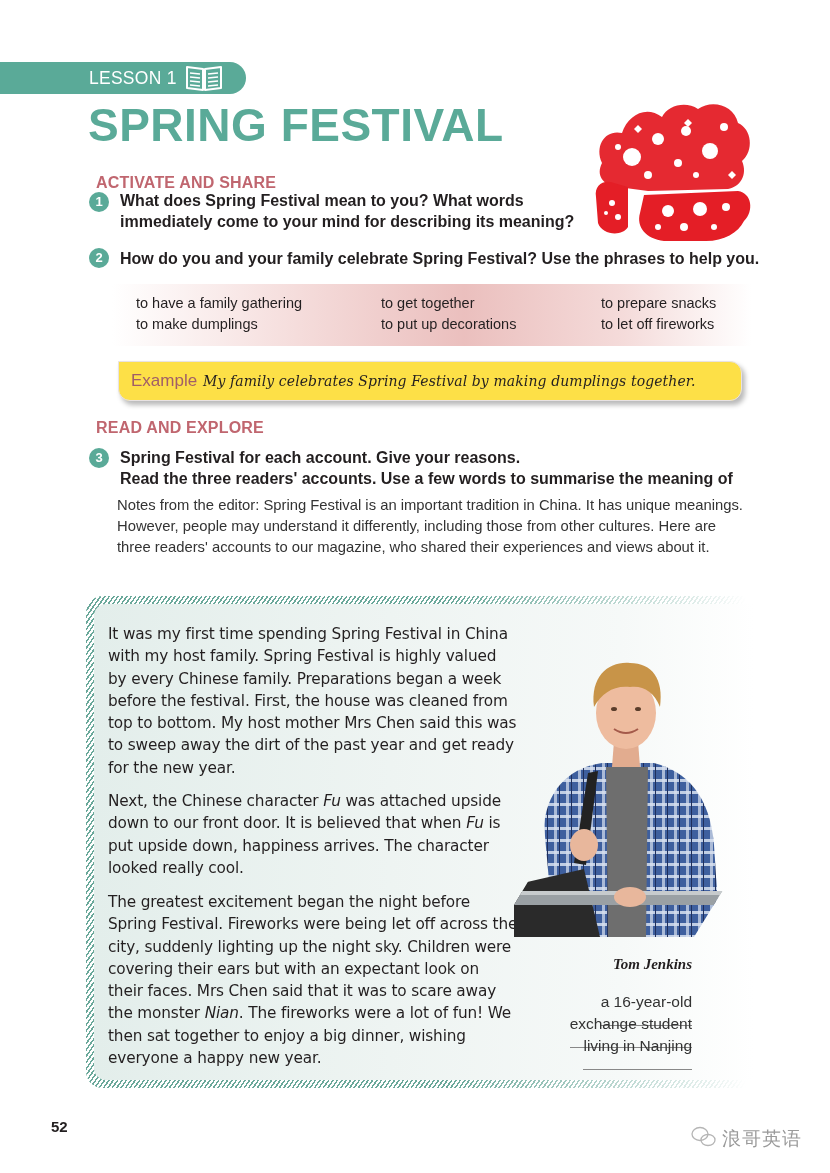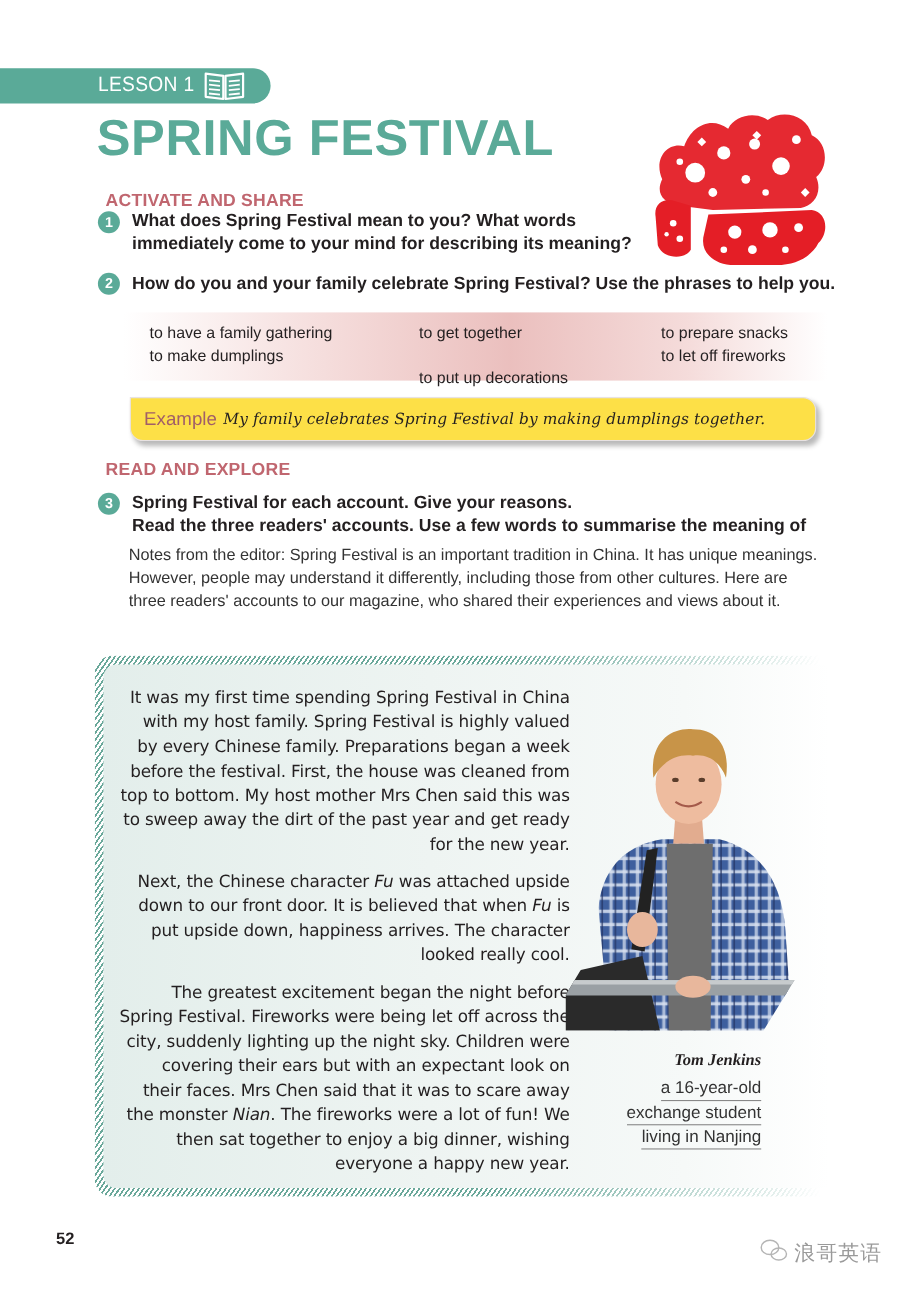--- a/index.html
+++ b/index.html
@@ -33,32 +33,32 @@
   .editor-note { position: absolute; left: 117px; top: 495px; width: 630px; font-size: 14.8px; line-height: 21px; color: #333; }
 
   
   .story-frame { position: absolute; left: 86px; top: 596px; width: 660px; height: 492px;
     background: repeating-linear-gradient(-55deg, #6aa89a 0 1.5px, transparent 1.5px 3.6px);
     -webkit-mask-image: linear-gradient(to right, #000 0%, #000 55%, rgba(0,0,0,0.15) 95%, transparent 100%);
     mask-image: linear-gradient(to right, #000 0%, #000 55%, rgba(0,0,0,0.15) 95%, transparent 100%);
     border-radius: 16px 0 0 16px; }
   .story-inner { position: absolute; left: 94px; top: 604px; width: 660px; height: 476px;
     background: linear-gradient(to right, #e3eeeb 0%, #eef4f2 45%, #f6f9f8 80%, #ffffff 100%); border-radius: 12px 0 0 12px; }
-  .story-text { position: absolute; left: 108px; width: 410px; font-family: "DejaVu Sans", sans-serif; font-size: 15.3px; line-height: 22.3px; color: #231f20; letter-spacing: -0.15px; text-align: right; }
+  .story-text { position: absolute; left: 108px; width: 410px; font-family: "DejaVu Sans", sans-serif; font-size: 15.3px; line-height: 22.3px; color: #231f20; letter-spacing: -0.15px; }
   .story-text p { margin: 0; }
   .story-text em { font-style: italic; }
   .p1 { top: 623px; }
   .p2 { top: 790px; }
   .p3 { top: 891px; }
 
   
   .photo { position: absolute; left: 514px; top: 655px; width: 212px; height: 282px; }
 
   .byline-name { position: absolute; left: 540px; top: 956px; width: 152px; text-align: right; font-size: 15px; font-weight: bold; font-style: italic; font-family: Liberation Serif, serif; color: #231f20; }
-  .byline-line { position: absolute; right: 138px; font-size: 15.5px; color: #333; border-bottom: 1px solid #888; padding-bottom: 1px; white-space: nowrap; }
+  .byline-line { position: absolute; right: 138px; font-size: 15.5px; color: #333; border-bottom: 1px solid #888; padding-bottom: 14px; white-space: nowrap; margin-top: 12px; }
 
   .page-number { position: absolute; left: 51px; top: 1118px; font-size: 15px; font-weight: bold; color: #231f20; }
   .watermark { position: absolute; left: 692px; top: 1126px; font-size: 19px; color: #9a9a9a; letter-spacing: 1px; }
   .wm-icon { position: absolute; left: 690px; top: 1124px; width: 28px; height: 26px; }
 </style>
 </head>
 <body>
 
 <div class="lesson-tab"></div>
 <div class="lesson-label">LESSON 1</div>
@@ -113,21 +113,21 @@
 </div>
 
 <div class="num-badge" style="left:89px;top:248px">2</div>
 <div class="q-text" style="top:248px">How do you and your family celebrate Spring Festival? Use the phrases to help you.</div>
 
 <div class="phrase-band"></div>
 <div class="phrase" style="left:136px;top:295px">to have a family gathering</div>
 <div class="phrase" style="left:381px;top:295px">to get together</div>
 <div class="phrase" style="left:601px;top:295px">to prepare snacks</div>
 <div class="phrase" style="left:136px;top:316px">to make dumplings</div>
-<div class="phrase" style="left:381px;top:336px">to put up decorations</div>
+<div class="phrase" style="left:381px;top:316px">to put up decorations</div>
 <div class="phrase" style="left:601px;top:316px">to let off fireworks</div>
 
 <div class="example-box">
   <span class="example-label">Example</span>
   <span class="example-text">My family celebrates Spring Festival by making dumplings together.</span>
 </div>
 
 <div class="section-head sh-read">READ AND EXPLORE</div>
 
 <div class="num-badge" style="left:89px;top:448px">3</div>

